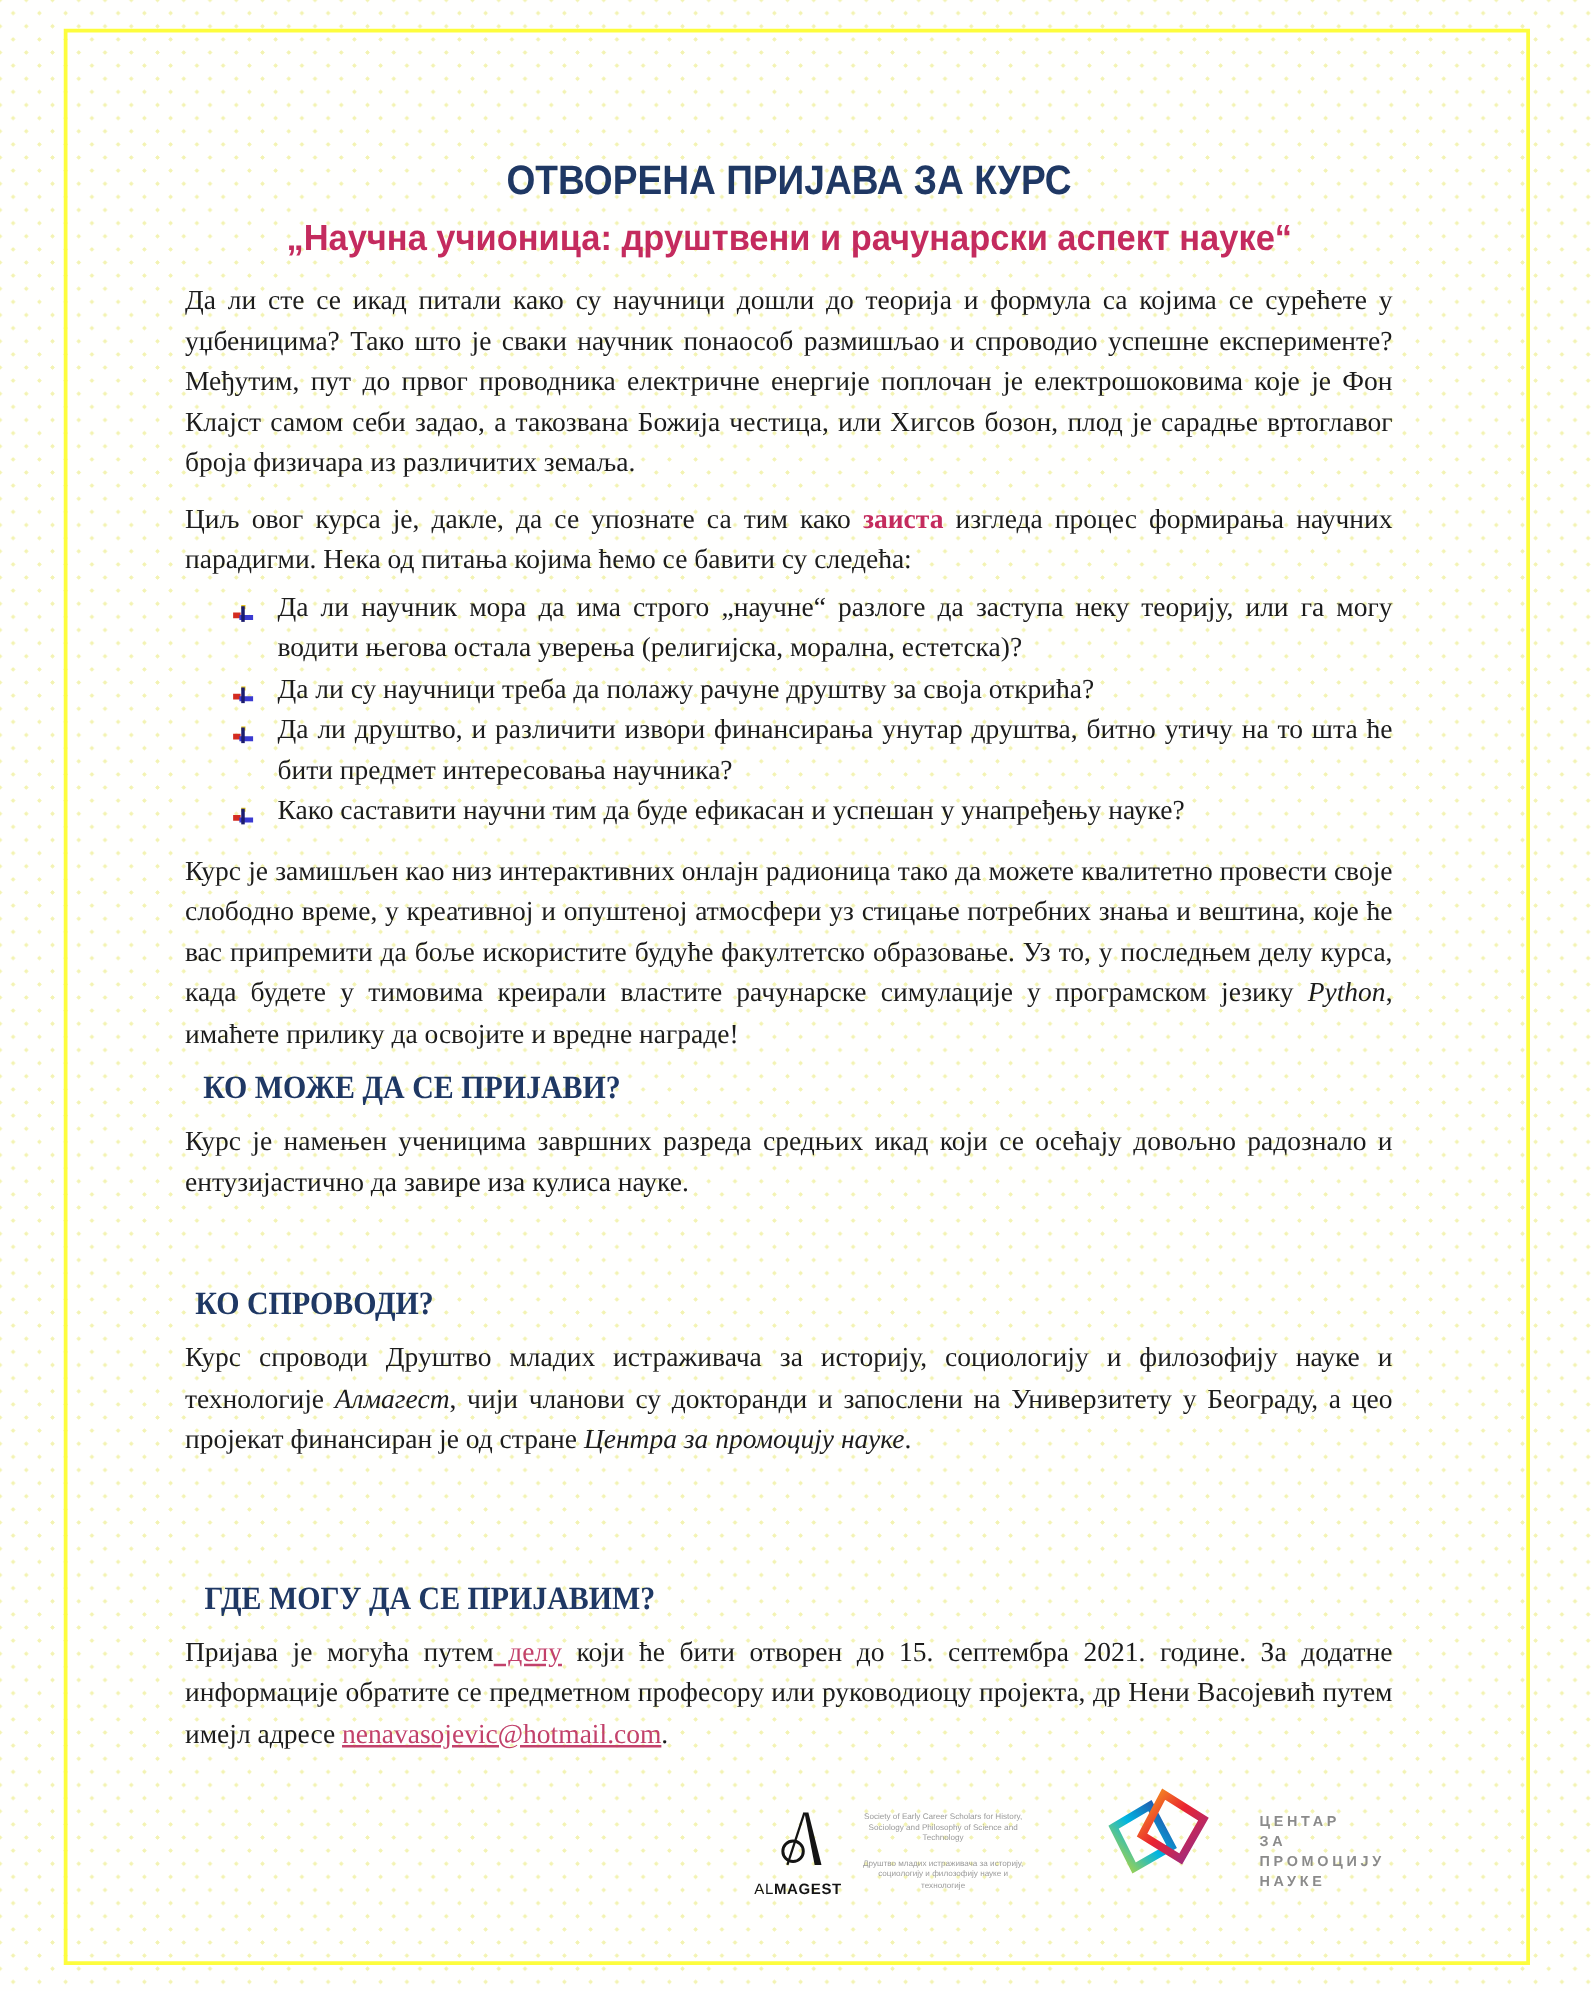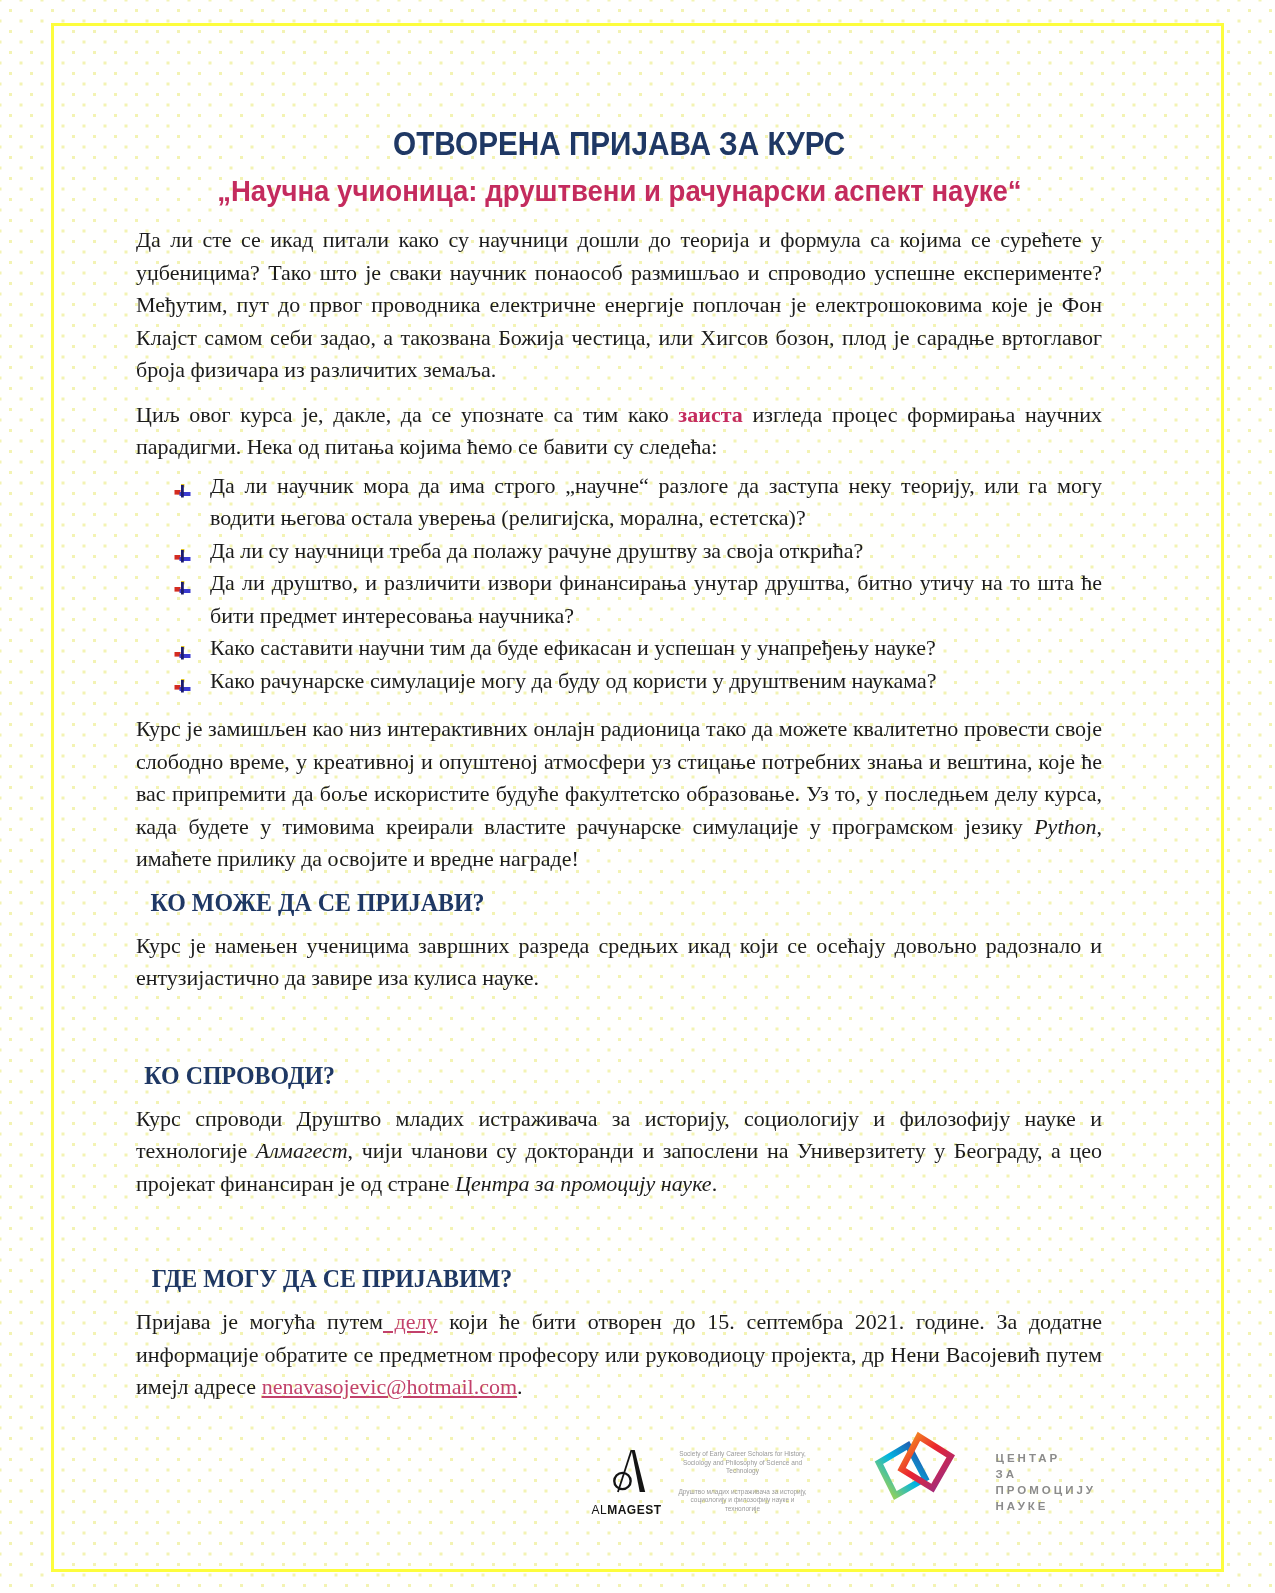--- a/index.html
+++ b/index.html
@@ -23,21 +23,21 @@
   .frame {
     position: absolute;
     left: 51px; top: 23px;
     width: 1173px; height: 1549px;
     border: 3px solid #fdfd3d;
     pointer-events: none;
   }
 
   .content {
     position: absolute;
-    left: 136px; top: 0;
+    left: 148px; top: 0;
     width: 966px;
   }
 
   .navy { color: #1f3864; }
   .pink { color: #c42b5e; }
 
   h1.title {
     margin-top: 125px;
     text-align: center;
     font-family: "Liberation Sans", sans-serif;
@@ -57,21 +57,21 @@
   h2.subtitle .cond { display: inline-block; transform: scaleX(0.95); }
 
   p.body-text {
     font-size: 22px;
     line-height: 32.5px;
     text-align: justify;
   }
   .mt-sm { margin-top: 12px; }
   .mt-md { margin-top: 16px; }
   .mt-xl { margin-top: 66px; }
-  .mt-xl2 { margin-top: 64px; }
+  .mt-xl2 { margin-top: 96px; }
 
   .pink-bold { color: #c42b5e; font-weight: bold; }
   .ital { font-style: italic; }
 
   ul.bullet-list {
     list-style: none;
     margin-top: 6px;
     margin-left: 38px;
   }
   ul.bullet-list li {
@@ -201,29 +201,20 @@
         <span>Да ли друштво, и различити извори финансирања унутар друштва, битно утичу на то шта ће бити предмет интересовања научника?</span>
       </li>
       <li>
         <span class="bullet-icon"><svg viewBox="0 0 17 17" width="17" height="17">
               <rect x="7" y="0" width="3.4" height="3.4" fill="#e2c41e"></rect>
               <rect x="0.5" y="6" width="6" height="4.6" fill="#d42c20"></rect>
               <rect x="5.5" y="8" width="11" height="4" fill="#3a3ad0"></rect>
               <rect x="7" y="1" width="2.8" height="12.5" fill="#1b1b6e"></rect>
             </svg></span>
         <span>Како саставити научни тим да буде ефикасан и успешан у унапређењу науке?</span>
-      </li>
-      <li>
-        <span class="bullet-icon"><svg viewBox="0 0 17 17" width="17" height="17">
-              <rect x="7" y="0" width="3.4" height="3.4" fill="#e2c41e"></rect>
-              <rect x="0.5" y="6" width="6" height="4.6" fill="#d42c20"></rect>
-              <rect x="5.5" y="8" width="11" height="4" fill="#3a3ad0"></rect>
-              <rect x="7" y="1" width="2.8" height="12.5" fill="#1b1b6e"></rect>
-            </svg></span>
-        <span>Како рачунарске симулације могу да буду од користи у друштвеним наукама?</span>
       </li>
     </ul>
 
     <p class="body-text mt-md"><span>Курс је замишљен као низ интерактивних онлајн радионица тако да можете квалитетно провести своје слободно време, у креативној и опуштеној атмосфери уз стицање потребних знања и вештина, које ће вас припремити да боље искористите будуће факултетско образовање. Уз то, у последњем делу курса, када будете у тимовима креирали властите рачунарске симулације у програмском језику </span><span class="ital">Python</span><span>, имаћете прилику да освојите и вредне награде!</span></p>
 
     <h3 class="section-heading navy mt-sm"><span class="cond">КО МОЖЕ ДА СЕ ПРИЈАВИ?</span></h3>
 
     <p class="body-text mt-sm">Курс је намењен ученицима завршних разреда средњих икад који се осећају довољно радознало и ентузијастично да завире иза кулиса науке.</p>
 
     <h3 class="section-heading navy mt-xl"><span class="cond">КО СПРОВОДИ?</span></h3>

